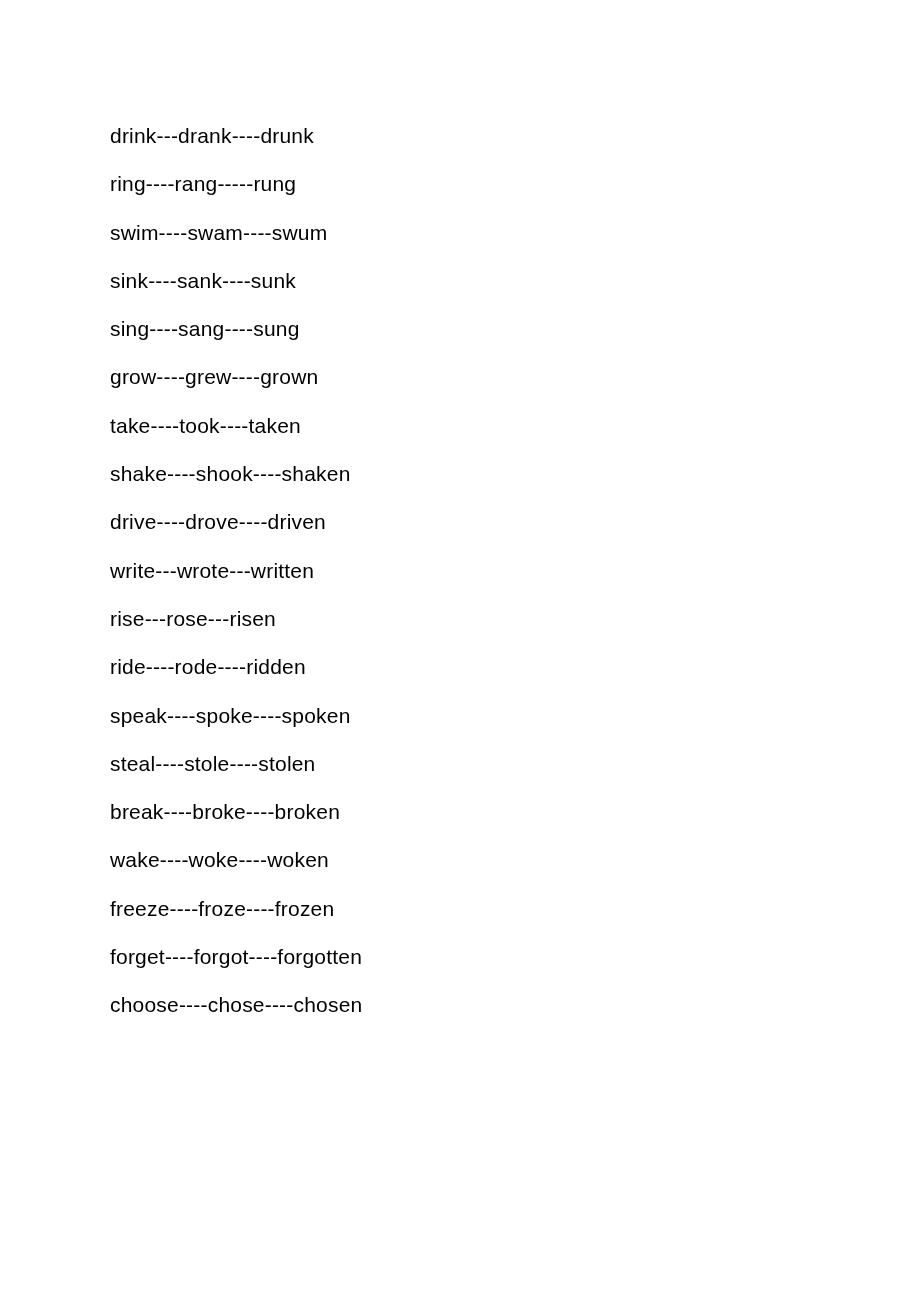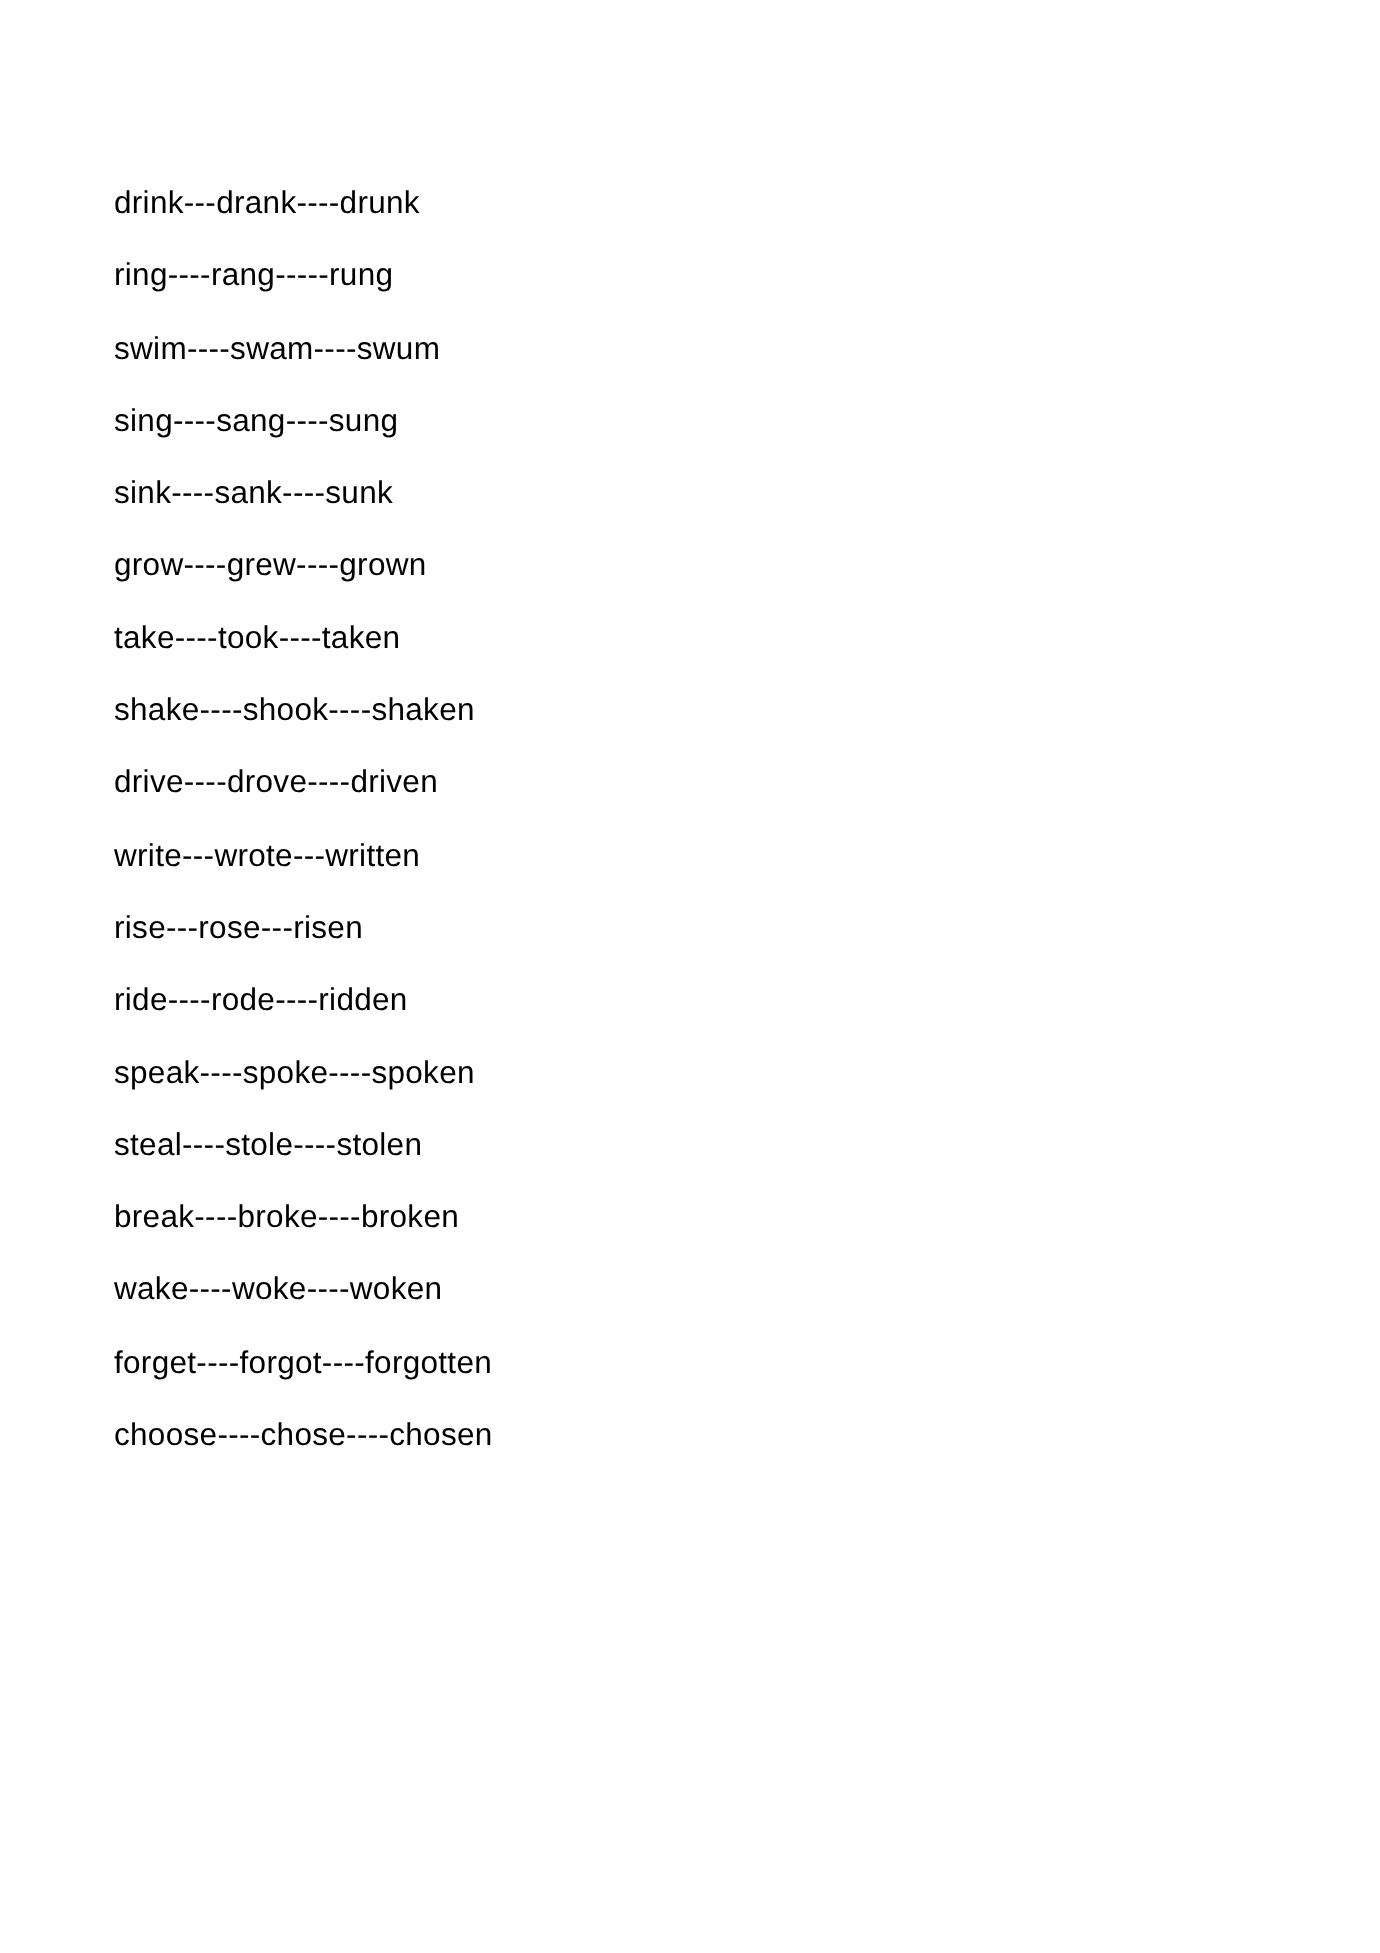--- a/index.html
+++ b/index.html
@@ -11,49 +11,50 @@
     width: 920px;
     height: 1302px;
     overflow: hidden;
     font-family: "Liberation Sans", sans-serif;
   }
   .page {
     width: 920px;
     height: 1302px;
     background: #ffffff;
     box-sizing: border-box;
-    padding: 112px 40px 0 76px;
+    padding: 112px 40px 0 110px;
   }
   .verb-line {
     margin: 0;
     padding: 0;
     font-size: 21px;
     line-height: 48.3px;
     color: #000000;
     white-space: pre;
     letter-spacing: 0.2px;
   }
 </style>
 </head>
 <body>
 
 <div class="page">
   <div class="verb-list">
       <p class="verb-line">drink---drank----drunk</p>
       <p class="verb-line">ring----rang-----rung</p>
       <p class="verb-line">swim----swam----swum</p>
+      <p class="verb-line">sink----sank----sunk</p>
       <p class="verb-line">sing----sang----sung</p>
-      <p class="verb-line">sink----sank----sunk</p>
       <p class="verb-line">grow----grew----grown</p>
       <p class="verb-line">take----took----taken</p>
       <p class="verb-line">shake----shook----shaken</p>
       <p class="verb-line">drive----drove----driven</p>
       <p class="verb-line">write---wrote---written</p>
       <p class="verb-line">rise---rose---risen</p>
       <p class="verb-line">ride----rode----ridden</p>
       <p class="verb-line">speak----spoke----spoken</p>
       <p class="verb-line">steal----stole----stolen</p>
       <p class="verb-line">break----broke----broken</p>
       <p class="verb-line">wake----woke----woken</p>
+      <p class="verb-line">freeze----froze----frozen</p>
       <p class="verb-line">forget----forgot----forgotten</p>
       <p class="verb-line">choose----chose----chosen</p>
     </div>
 </div>
 
 </body></html>

